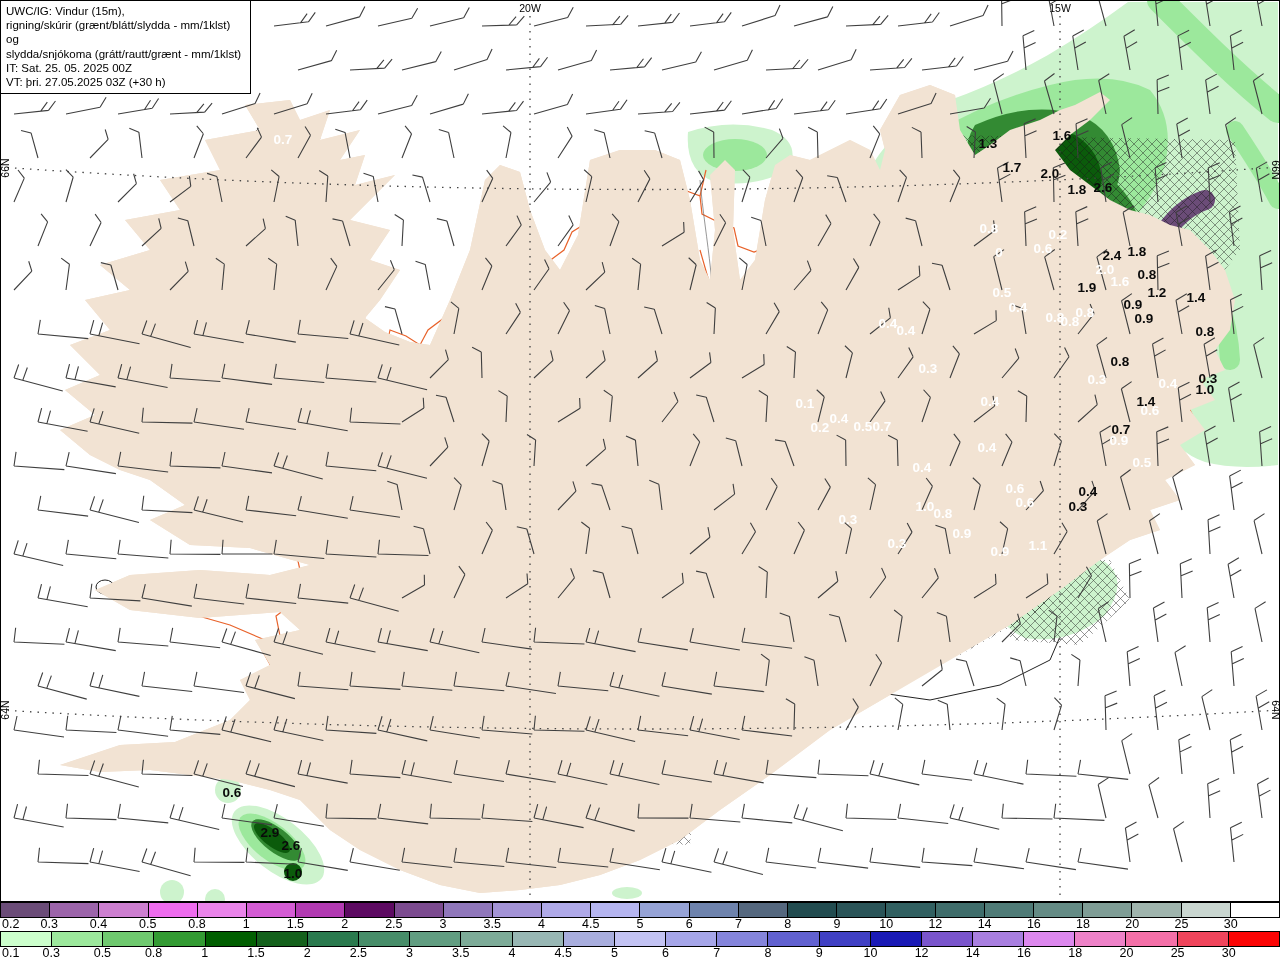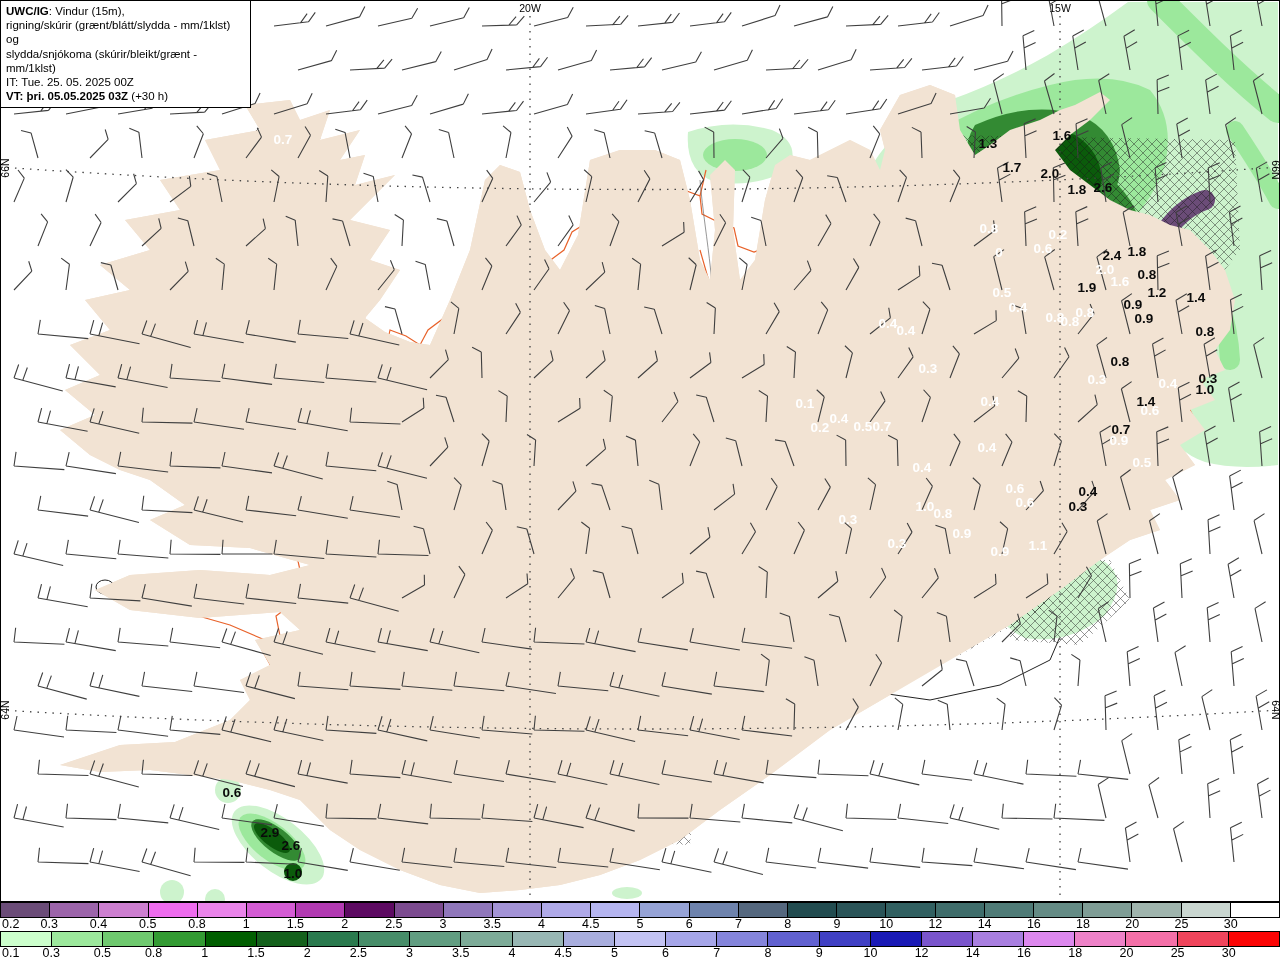--- a/index.html
+++ b/index.html
@@ -2,21 +2,21 @@
 <html><head>
 <meta charset="utf-8">
 <style>
   html,body{margin:0;padding:0;background:#888;}
   #stage{position:relative;width:1280px;height:960px;background:#fff;overflow:hidden;
          font-family:"Liberation Sans","DejaVu Sans",sans-serif;outline:1px solid #000;}
   #mapsvg{position:absolute;left:0;top:0;}
   
   #titlebox{position:absolute;left:0;top:0;width:238px;background:#fff;border:1px solid #000;
             padding:3px 6px 4px 5px;font-size:11.5px;line-height:14.2px;color:#000;z-index:30;}
-  #titlebox b{font-weight:bold;}
+  #titlebox b{font-weight:normal;}
   
   #legend{position:absolute;left:0;top:902px;width:1280px;height:58px;background:#fff;z-index:25;}
   .lbar{display:flex;width:1280px;height:16px;box-sizing:border-box;border-top:1px solid #000;border-bottom:1px solid #000;}
   .lbar .seg{flex:1 1 0;border-right:1px solid #000;}
   .lbar .seg:first-child{border-left:1px solid #000;}
   .lrow{position:relative;width:1280px;height:13px;font-size:12.5px;color:#000;}
   .lrow span{position:absolute;top:-1px;transform:translateX(-50%);white-space:nowrap;}
   .lrow span.first{transform:none;}
   text.mlab{font-family:"Liberation Sans","DejaVu Sans",sans-serif;font-size:13.5px;font-weight:bold;}
   text.glab{font-family:"Liberation Sans","DejaVu Sans",sans-serif;font-size:10.5px;}
@@ -740,23 +740,23 @@
         <text x="1119" y="445" text-anchor="middle" class="mlab" fill="#ffffff">0.9</text>
         <text x="1142" y="467" text-anchor="middle" class="mlab" fill="#ffffff">0.5</text>
       </g>
 
   <rect x="0.5" y="0.5" width="1279" height="901" fill="none" stroke="#000" stroke-width="1"></rect>
 </svg>
 
 <div id="titlebox">
   <div><b>UWC/IG</b><span>: Vindur (15m),</span></div>
   <div>rigning/skúrir (grænt/blátt/slydda - mm/1klst) og</div>
-  <div>slydda/snjókoma (skúrir/bleikt/grænt - mm/1klst)</div>
-  <div>IT: Tue. 25. 05. 2025 00Z</div>
-  <div><b>VT: þri. 05.05.2025 03Z</b><span> (+30 h)</span></div>
+  <div>slydda/snjókoma (grátt/rautt/grænt - mm/1klst)</div>
+  <div>IT: Sat. 25. 05. 2025 00Z</div>
+  <div><b>VT: þri. 27.05.2025 03Z</b><span> (+30 h)</span></div>
 </div>
 
 <div id="legend">
   <div class="lbar" id="bar1">
         <div class="seg" style="background: rgb(107, 76, 120);"></div>
         <div class="seg" style="background: rgb(156, 100, 170);"></div>
         <div class="seg" style="background: rgb(205, 127, 208);"></div>
         <div class="seg" style="background: rgb(238, 108, 238);"></div>
         <div class="seg" style="background: rgb(234, 132, 234);"></div>
         <div class="seg" style="background: rgb(212, 92, 212);"></div>

